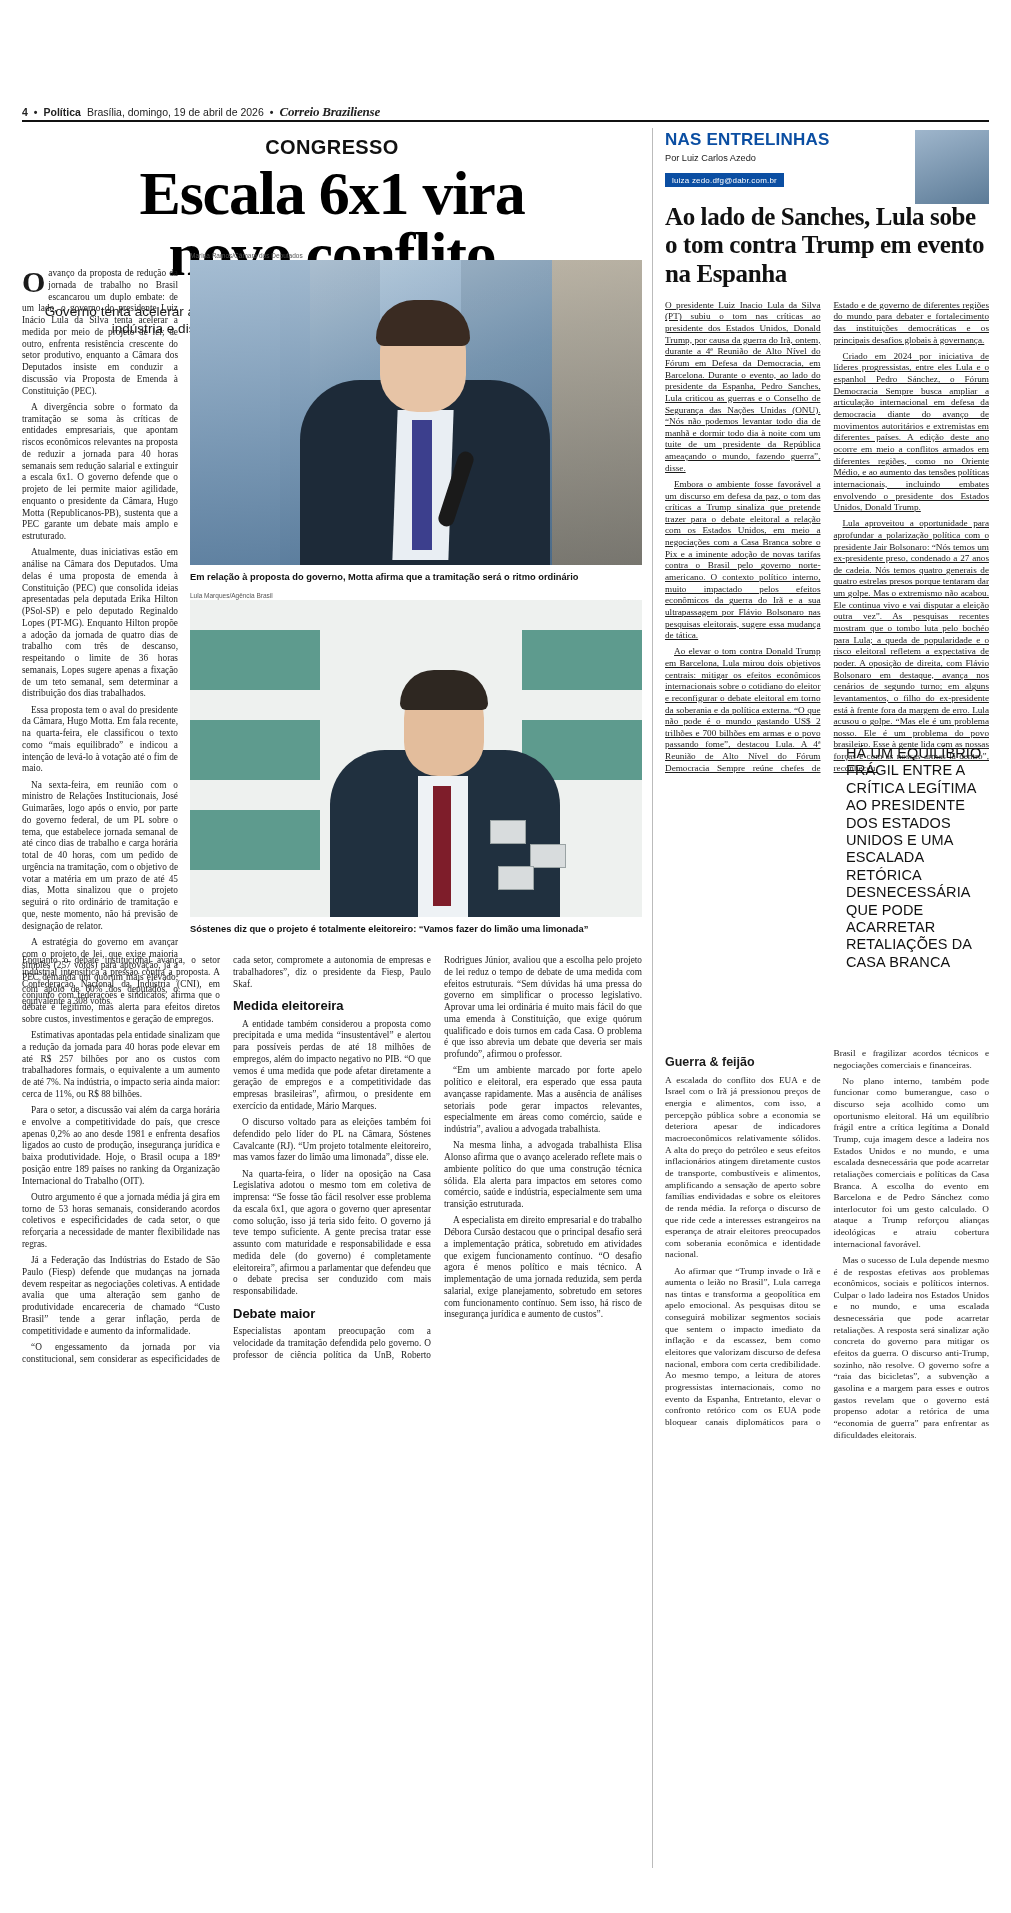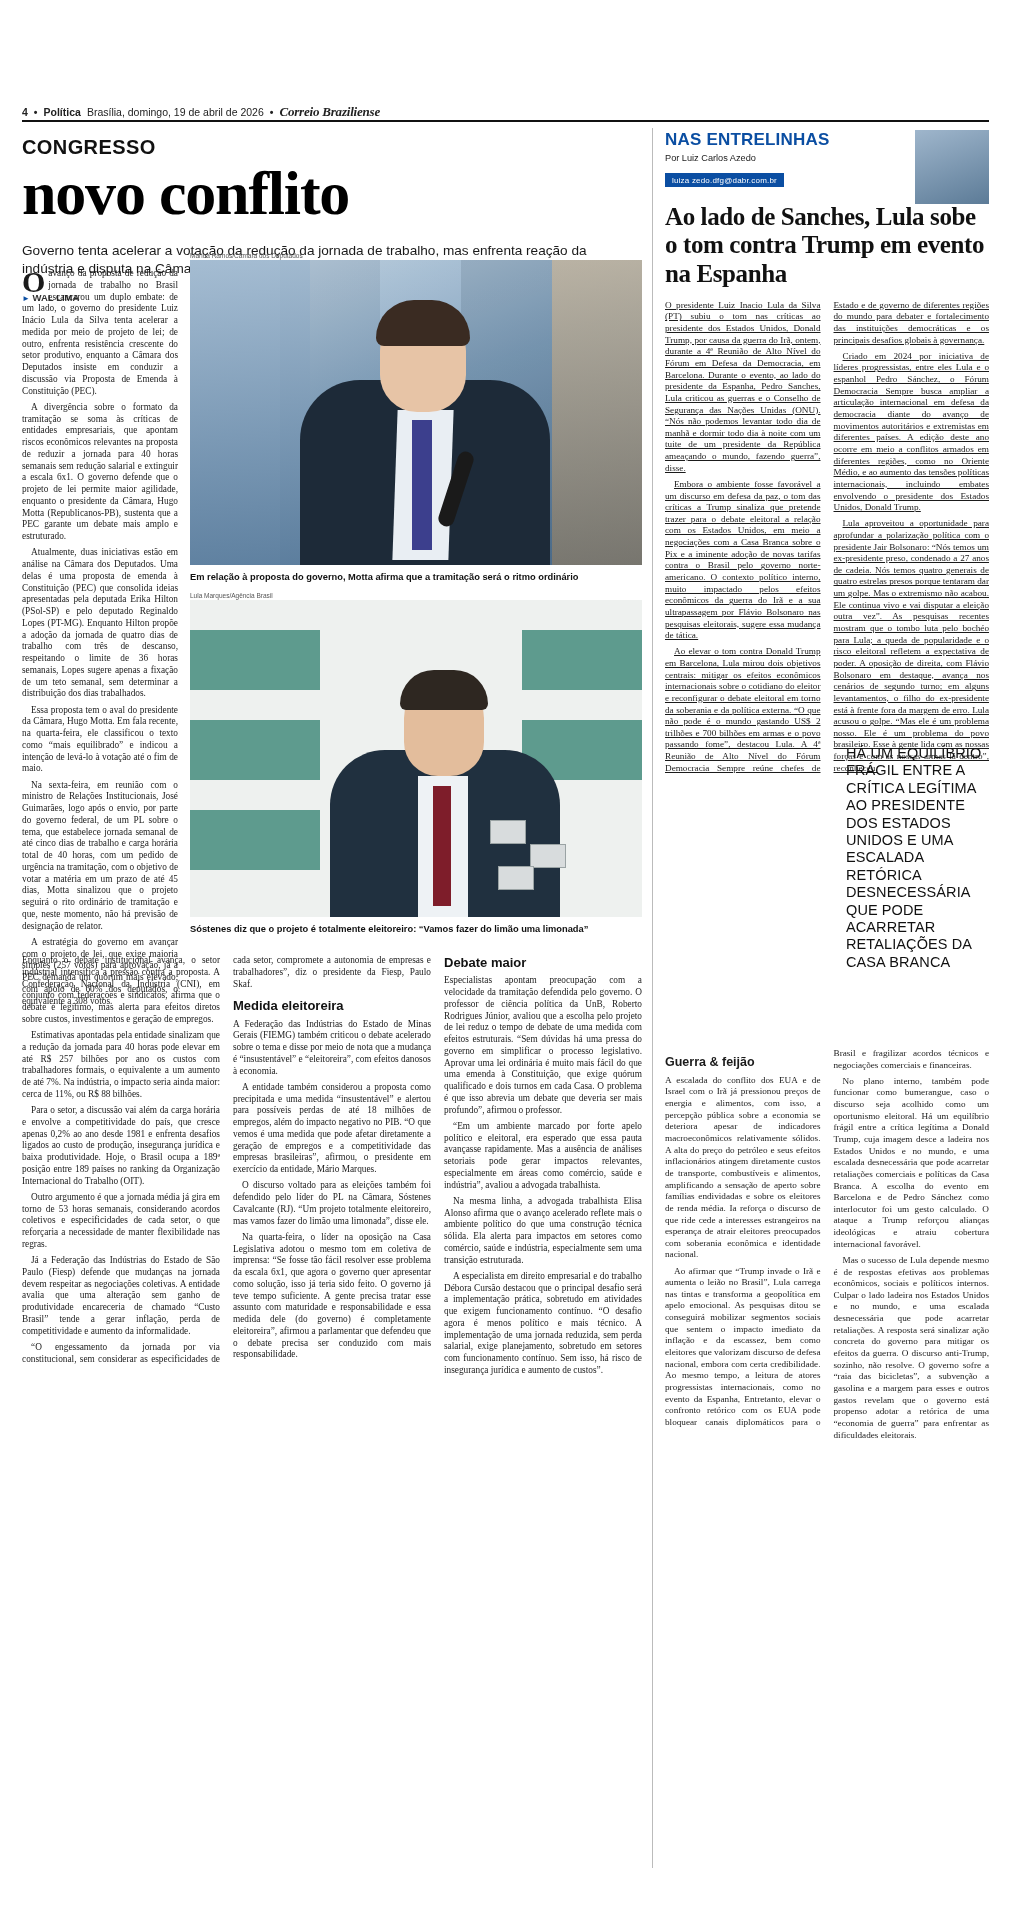--- a/index.html
+++ b/index.html
@@ -55,20 +55,21 @@
     height: 1.5px;
     background: #111;
   }
 
   
   .main-col {
     position: absolute;
     left: 22px;
     top: 128px;
     width: 620px;
+    text-align: center;
   }
   .kicker {
     font-family: "Liberation Sans", sans-serif;
     font-weight: bold;
     font-size: 20px;
     letter-spacing: 0.4px;
     color: #111;
     margin: 8px 0 4px 0;
   }
   .headline {
@@ -321,20 +322,21 @@
     <span class="sec">Política</span>
     <span class="date">Brasília, domingo, 19 de abril de 2026</span>
     <span class="dot">•</span>
     <span class="brand">Correio Braziliense</span>
   </div>
   <div class="rule-top"></div>
 
   <div class="main-col">
     <div class="kicker">CONGRESSO</div>
     <div class="headline">
+      <div>Escala 6x1 vira</div>
       <div>novo conflito</div>
     </div>
     <div class="subhead">Governo tenta acelerar a votação da redução da jornada de trabalho, mas enfrenta reação da indústria e disputa na Câmara e no Senado sobre a tramitação do texto</div>
     <div class="byline">
       <span class="tri">►</span>
       <span>WAL LIMA</span>
     </div>
   </div>
 
   <div class="intro-col">
@@ -382,21 +384,20 @@
   <div class="caption" style="left:190px; top:924px;">Sóstenes diz que o projeto é totalmente eleitoreiro: “Vamos fazer do limão uma limonada”</div>
 
   <div class="cols">
     <p class="first">Enquanto o debate institucional avança, o setor industrial intensifica a pressão contra a proposta. A Confederação Nacional da Indústria (CNI), em conjunto com federações e sindicatos, afirma que o debate é legítimo, mas alerta para efeitos diretos sobre custos, investimentos e geração de empregos.</p>
     <p>Estimativas apontadas pela entidade sinalizam que a redução da jornada para 40 horas pode elevar em até R$ 257 bilhões por ano os custos com trabalhadores formais, o equivalente a um aumento de até 7%. Na indústria, o impacto seria ainda maior: cerca de 11%, ou R$ 88 bilhões.</p>
     <p>Para o setor, a discussão vai além da carga horária e envolve a competitividade do país, que cresce apenas 0,2% ao ano desde 1981 e enfrenta desafios ligados ao custo de produção, insegurança jurídica e baixa produtividade. Hoje, o Brasil ocupa a 189ª posição entre 189 países no ranking da Organização Internacional do Trabalho (OIT).</p>
     <p>Outro argumento é que a jornada média já gira em torno de 53 horas semanais, considerando acordos coletivos e especificidades de cada setor, o que reforçaria a necessidade de manter flexibilidade nas regras.</p>
     <p>Já a Federação das Indústrias do Estado de São Paulo (Fiesp) defende que mudanças na jornada devem respeitar as negociações coletivas. A entidade avalia que uma alteração sem ganho de produtividade encareceria de chamado “Custo Brasil” tende a gerar inflação, perda de competitividade e aumento da informalidade.</p>
     <p>“O engessamento da jornada por via constitucional, sem considerar as especificidades de cada setor, compromete a autonomia de empresas e trabalhadores”, diz o presidente da Fiesp, Paulo Skaf.</p>
     <h3>Medida eleitoreira</h3>
-    <p class="first">A Federação das Indústrias do Estado de Minas Gerais (FIEMG) também criticou o debate acelerado sobre o tema e disse por meio de nota que a mudança é “insustentável” e “eleitoreira”, com efeitos danosos à economia.</p>
     <p>A entidade também considerou a proposta como precipitada e uma medida “insustentável” e alertou para possíveis perdas de até 18 milhões de empregos, além do impacto negativo no PIB. “O que vemos é uma medida que pode afetar diretamente a geração de empregos e a competitividade das empresas brasileiras”, afirmou, o presidente em exercício da entidade, Mário Marques.</p>
     <p>O discurso voltado para as eleições também foi defendido pelo líder do PL na Câmara, Sóstenes Cavalcante (RJ). “Um projeto totalmente eleitoreiro, mas vamos fazer do limão uma limonada”, disse ele.</p>
     <p>Na quarta-feira, o líder na oposição na Casa Legislativa adotou o mesmo tom em coletiva de imprensa: “Se fosse tão fácil resolver esse problema da escala 6x1, que agora o governo quer apresentar como solução, isso já teria sido feito. O governo já teve tempo suficiente. A gente precisa tratar esse assunto com maturidade e responsabilidade e essa medida dele (do governo) é completamente eleitoreira”, afirmou a parlamentar que defendeu que o debate precisa ser conduzido com mais responsabilidade.</p>
     <h3>Debate maior</h3>
     <p class="first">Especialistas apontam preocupação com a velocidade da tramitação defendida pelo governo. O professor de ciência política da UnB, Roberto Rodrigues Júnior, avaliou que a escolha pelo projeto de lei reduz o tempo de debate de uma medida com efeitos estruturais. “Sem dúvidas há uma pressa do governo em simplificar o processo legislativo. Aprovar uma lei ordinária é muito mais fácil do que uma emenda à Constituição, que exige quórum qualificado e dois turnos em cada Casa. O problema é que isso abrevia um debate que deveria ser mais profundo”, afirmou o professor.</p>
     <p>“Em um ambiente marcado por forte apelo político e eleitoral, era esperado que essa pauta avançasse rapidamente. Mas a ausência de análises setoriais pode gerar impactos relevantes, especialmente em áreas como comércio, saúde e indústria”, avaliou a advogada trabalhista.</p>
     <p>Na mesma linha, a advogada trabalhista Elisa Alonso afirma que o avanço acelerado reflete mais o ambiente político do que uma construção técnica sólida. Ela alerta para impactos em setores como comércio, saúde e indústria, especialmente sem uma transição estruturada.</p>
     <p>A especialista em direito empresarial e do trabalho Débora Cursão destacou que o principal desafio será a implementação prática, sobretudo em atividades que exigem funcionamento contínuo. “O desafio agora é menos político e mais técnico. A implementação de uma jornada reduzida, sem perda salarial, exige planejamento, sobretudo em setores com funcionamento contínuo. Sem isso, há risco de insegurança jurídica e aumento de custos”.</p>
   </div>
 

